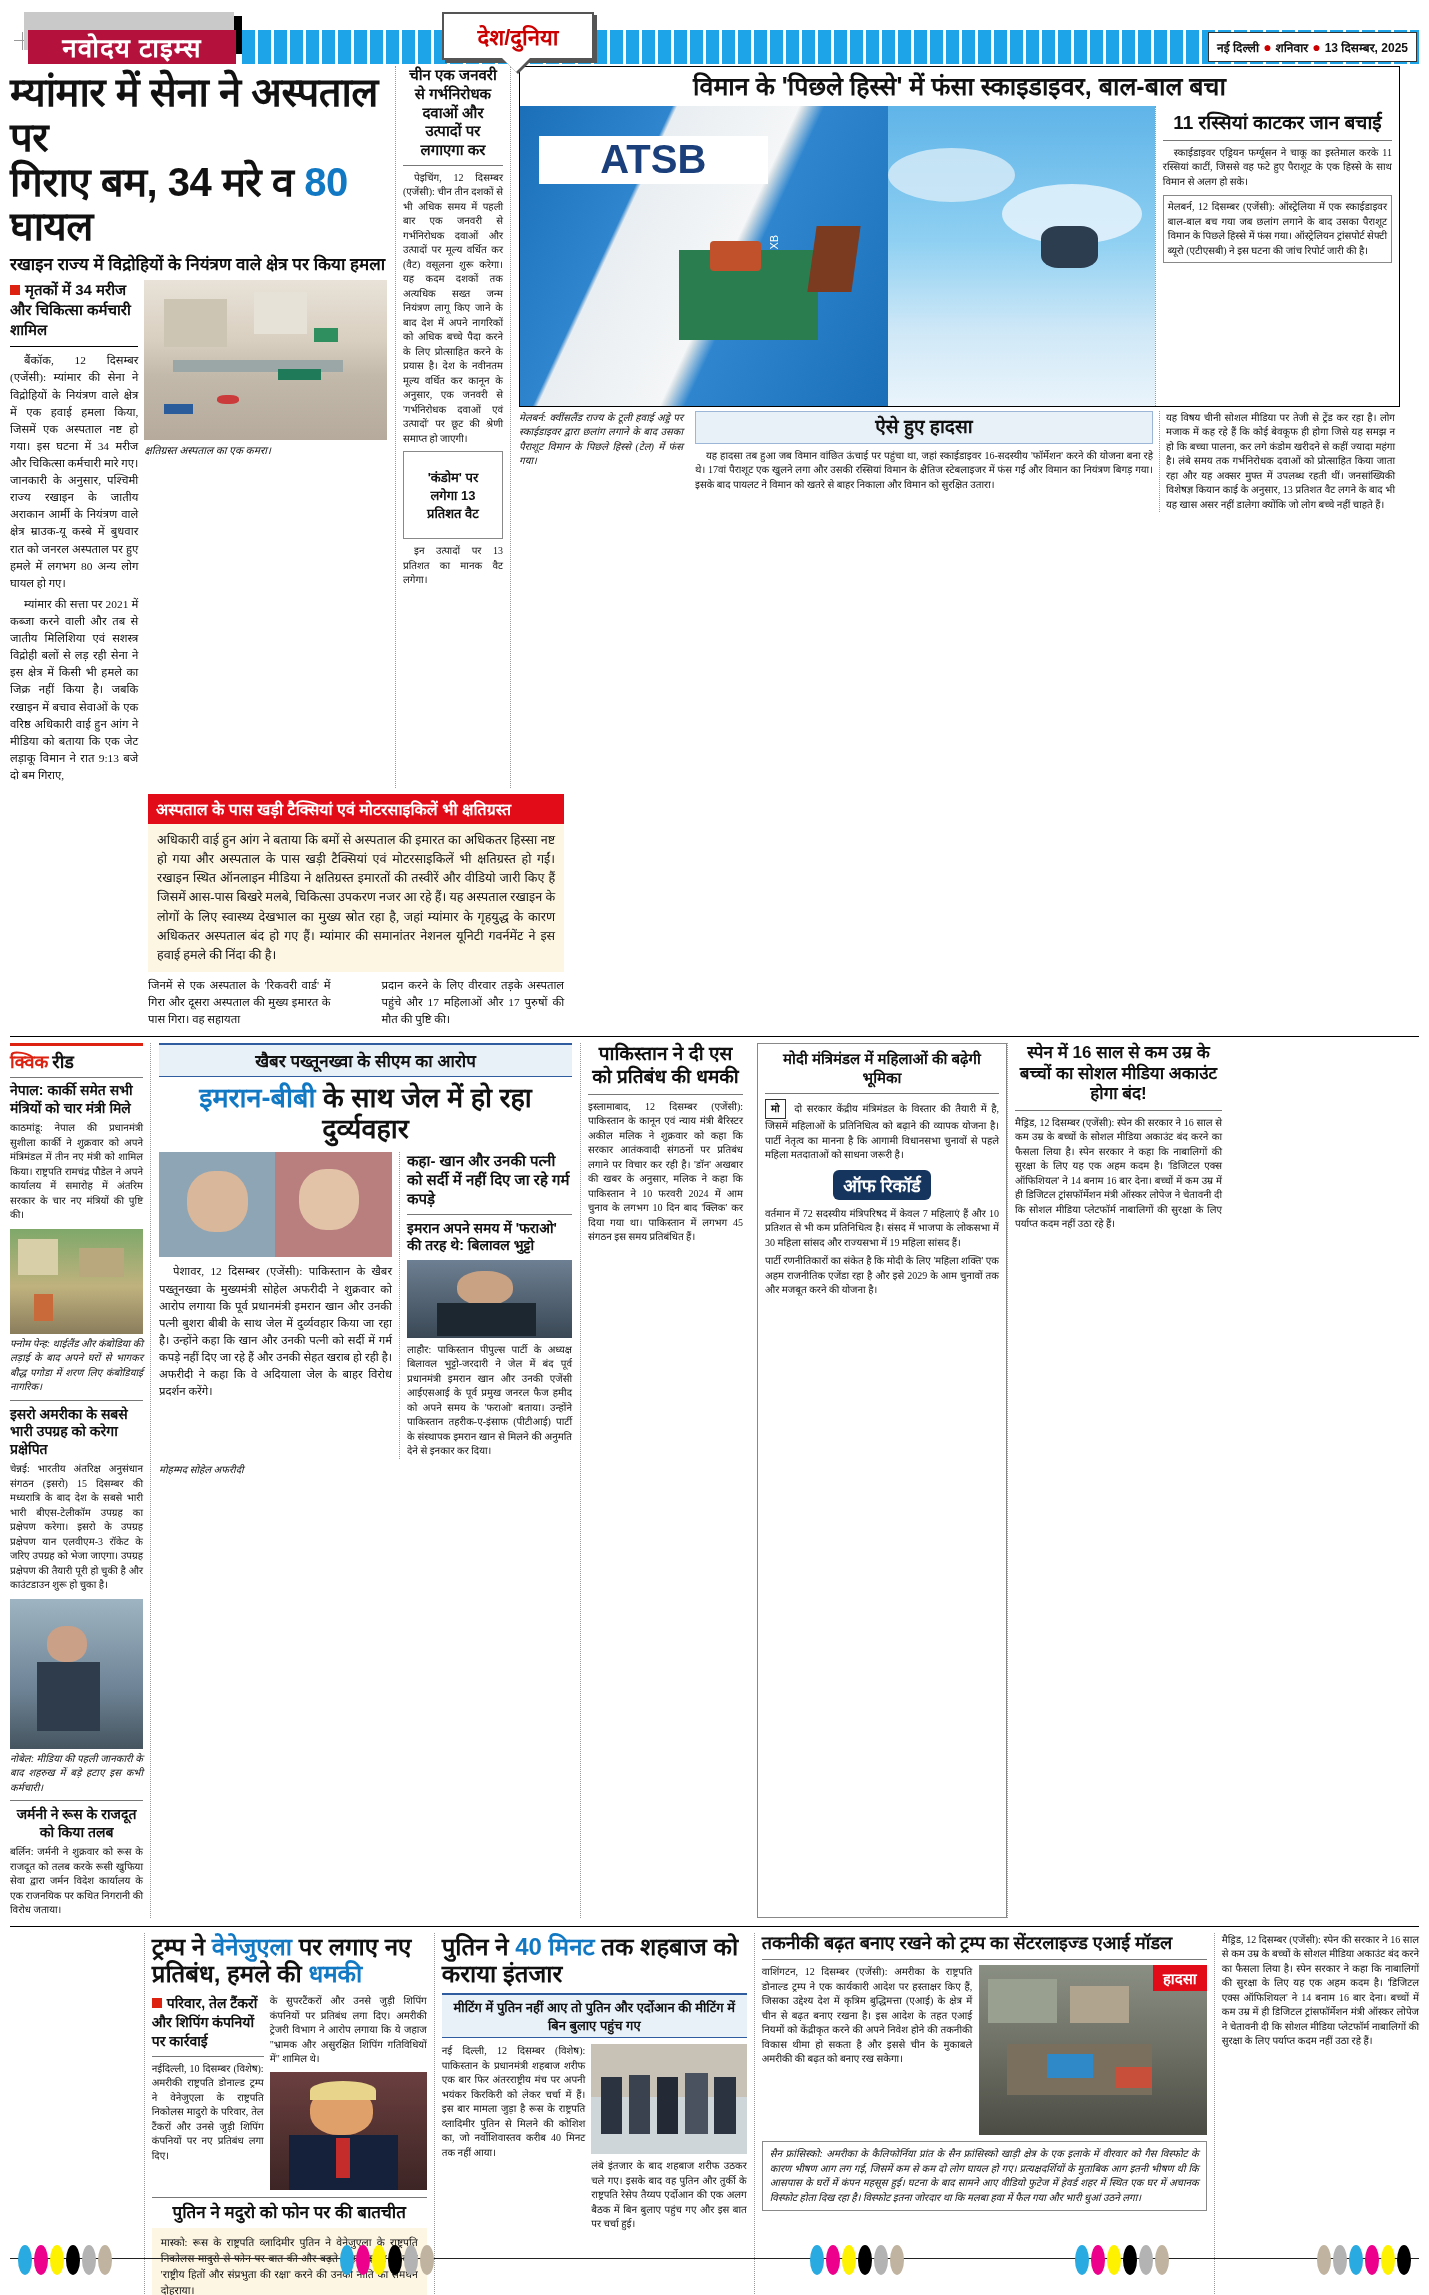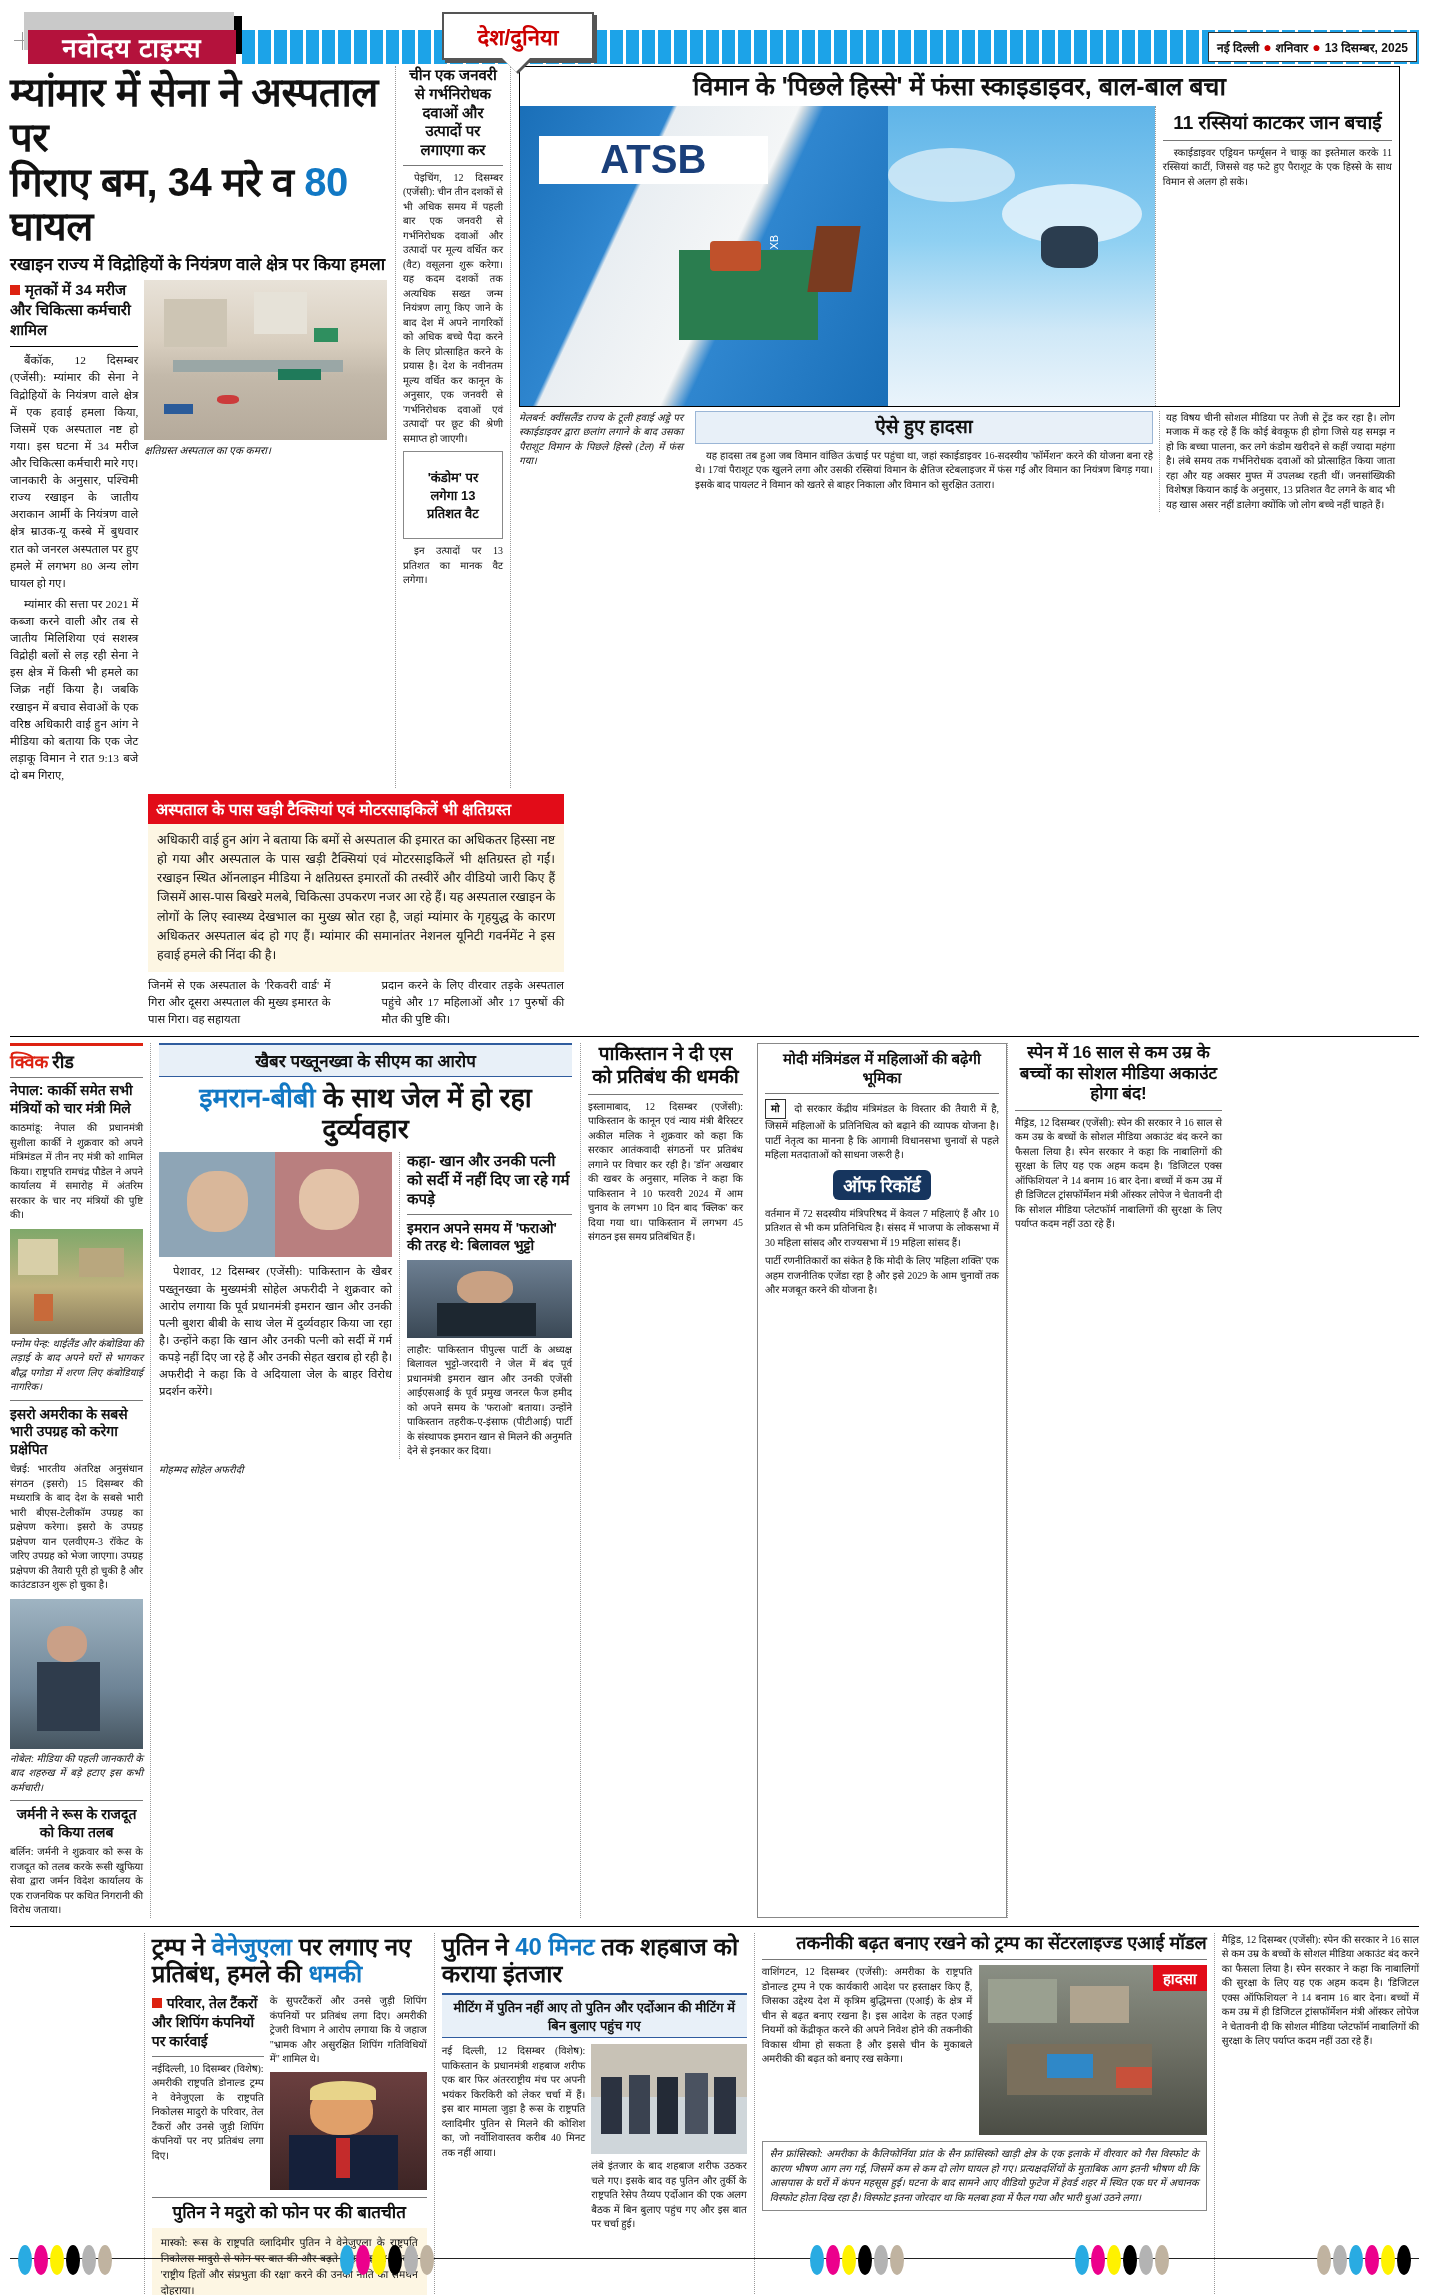--- a/index.html
+++ b/index.html
@@ -201,20 +201,23 @@
             <div style="position:absolute;left:76%;top:26%;width:22%;height:20%;background:#e6f3fb;border-radius:50%;opacity:.85;"></div>
             <div style="position:absolute;left:82%;top:40%;width:9%;height:14%;background:#2b3d4f;border-radius:30%;"></div>
           </div>
         </div>
         <div class="col vsep" style="width:246px;padding:6px 7px;">
           <div class="h-sm" style="text-align:center;">11 रस्सियां काटकर जान बचाई</div>
           <div class="rule-thin" style="margin:5px 0;"></div>
           <div class="tiny">
             <p class="noind">स्काईडाइवर एड्रियन फर्ग्यूसन ने चाकू का इस्तेमाल करके 11 रस्सियां काटीं, जिससे वह फटे हुए पैराशूट के एक हिस्से के साथ विमान से अलग हो सके।</p>
           </div>
+          <div class="boxed" style="margin-top:6px;padding:4px;">
+            <div class="tiny">मेलबर्न, 12 दिसम्बर (एजेंसी): ऑस्ट्रेलिया में एक स्काईडाइवर बाल-बाल बच गया जब छलांग लगाने के बाद उसका पैराशूट विमान के पिछले हिस्से में फंस गया। ऑस्ट्रेलियन ट्रांसपोर्ट सेफ्टी ब्यूरो (एटीएसबी) ने इस घटना की जांच रिपोर्ट जारी की है।</div>
+          </div>
         </div>
       </div>
       <div class="grid" style="margin-top:4px;">
         <div class="col" style="width:170px;padding-right:6px;">
           <div class="tiny" style="font-style:italic;">मेलबर्न: क्वींसलैंड राज्य के टूली हवाई अड्डे पर स्काईडाइवर द्वारा छलांग लगाने के बाद उसका पैराशूट विमान के पिछले हिस्से (टेल) में फंस गया।</div>
         </div>
         <div class="col" style="width:470px;padding:0 6px;">
           <div style="background:#e8f0f8;border:1px solid #9bb6d6;text-align:center;padding:4px;">
             <span class="h-sm">ऐसे हुए हादसा</span>
           </div>
@@ -389,21 +392,21 @@
             <div style="position:absolute;left:42%;top:30%;width:14%;height:52%;background:#232a36;"></div>
             <div style="position:absolute;left:60%;top:26%;width:15%;height:56%;background:#4a5260;"></div>
             <div style="position:absolute;left:79%;top:30%;width:14%;height:52%;background:#2b3240;"></div>
           </div>
           <div class="tiny" style="margin-top:5px;">लंबे इंतजार के बाद शहबाज शरीफ उठकर चले गए। इसके बाद वह पुतिन और तुर्की के राष्ट्रपति रेसेप तैय्यप एर्दोआन की एक अलग बैठक में बिन बुलाए पहुंच गए और इस बात पर चर्चा हुई।</div>
         </div>
       </div>
     </div>
 
     <div class="col vsep" style="width:460px;padding:0 7px;">
-      <div class="h-sm" style="text-align:right;font-size:18px;">तकनीकी बढ़त बनाए रखने को ट्रम्प का सेंटरलाइज्ड एआई मॉडल</div>
+      <div class="h-sm" style="text-align:left;font-size:18px;">तकनीकी बढ़त बनाए रखने को ट्रम्प का सेंटरलाइज्ड एआई मॉडल</div>
       <div class="rule-thin" style="margin:5px 0;"></div>
       <div class="grid">
         <div class="col" style="width:218px;padding-right:7px;">
           <div class="tiny">वाशिंगटन, 12 दिसम्बर (एजेंसी): अमरीका के राष्ट्रपति डोनाल्ड ट्रम्प ने एक कार्यकारी आदेश पर हस्ताक्षर किए हैं, जिसका उद्देश्य देश में कृत्रिम बुद्धिमत्ता (एआई) के क्षेत्र में चीन से बढ़त बनाए रखना है। इस आदेश के तहत एआई नियमों को केंद्रीकृत करने की अपने निवेश होने की तकनीकी विकास थीमा हो सकता है और इससे चीन के मुकाबले अमरीकी की बढ़त को बनाए रख सकेगा।</div>
         </div>
         <div class="col" style="width:228px;">
           <div style="position:relative;">
             <span class="badge-red" style="position:absolute;right:0;top:0;z-index:2;text-align:center;">हादसा</span>
             <div class="photo" style="height:170px;background:linear-gradient(180deg,#8a8f84 0%,#6d6f64 50%,#4b4d45 100%);">
               <div style="position:absolute;left:4%;top:8%;width:30%;height:26%;background:#9aa090;"></div>

